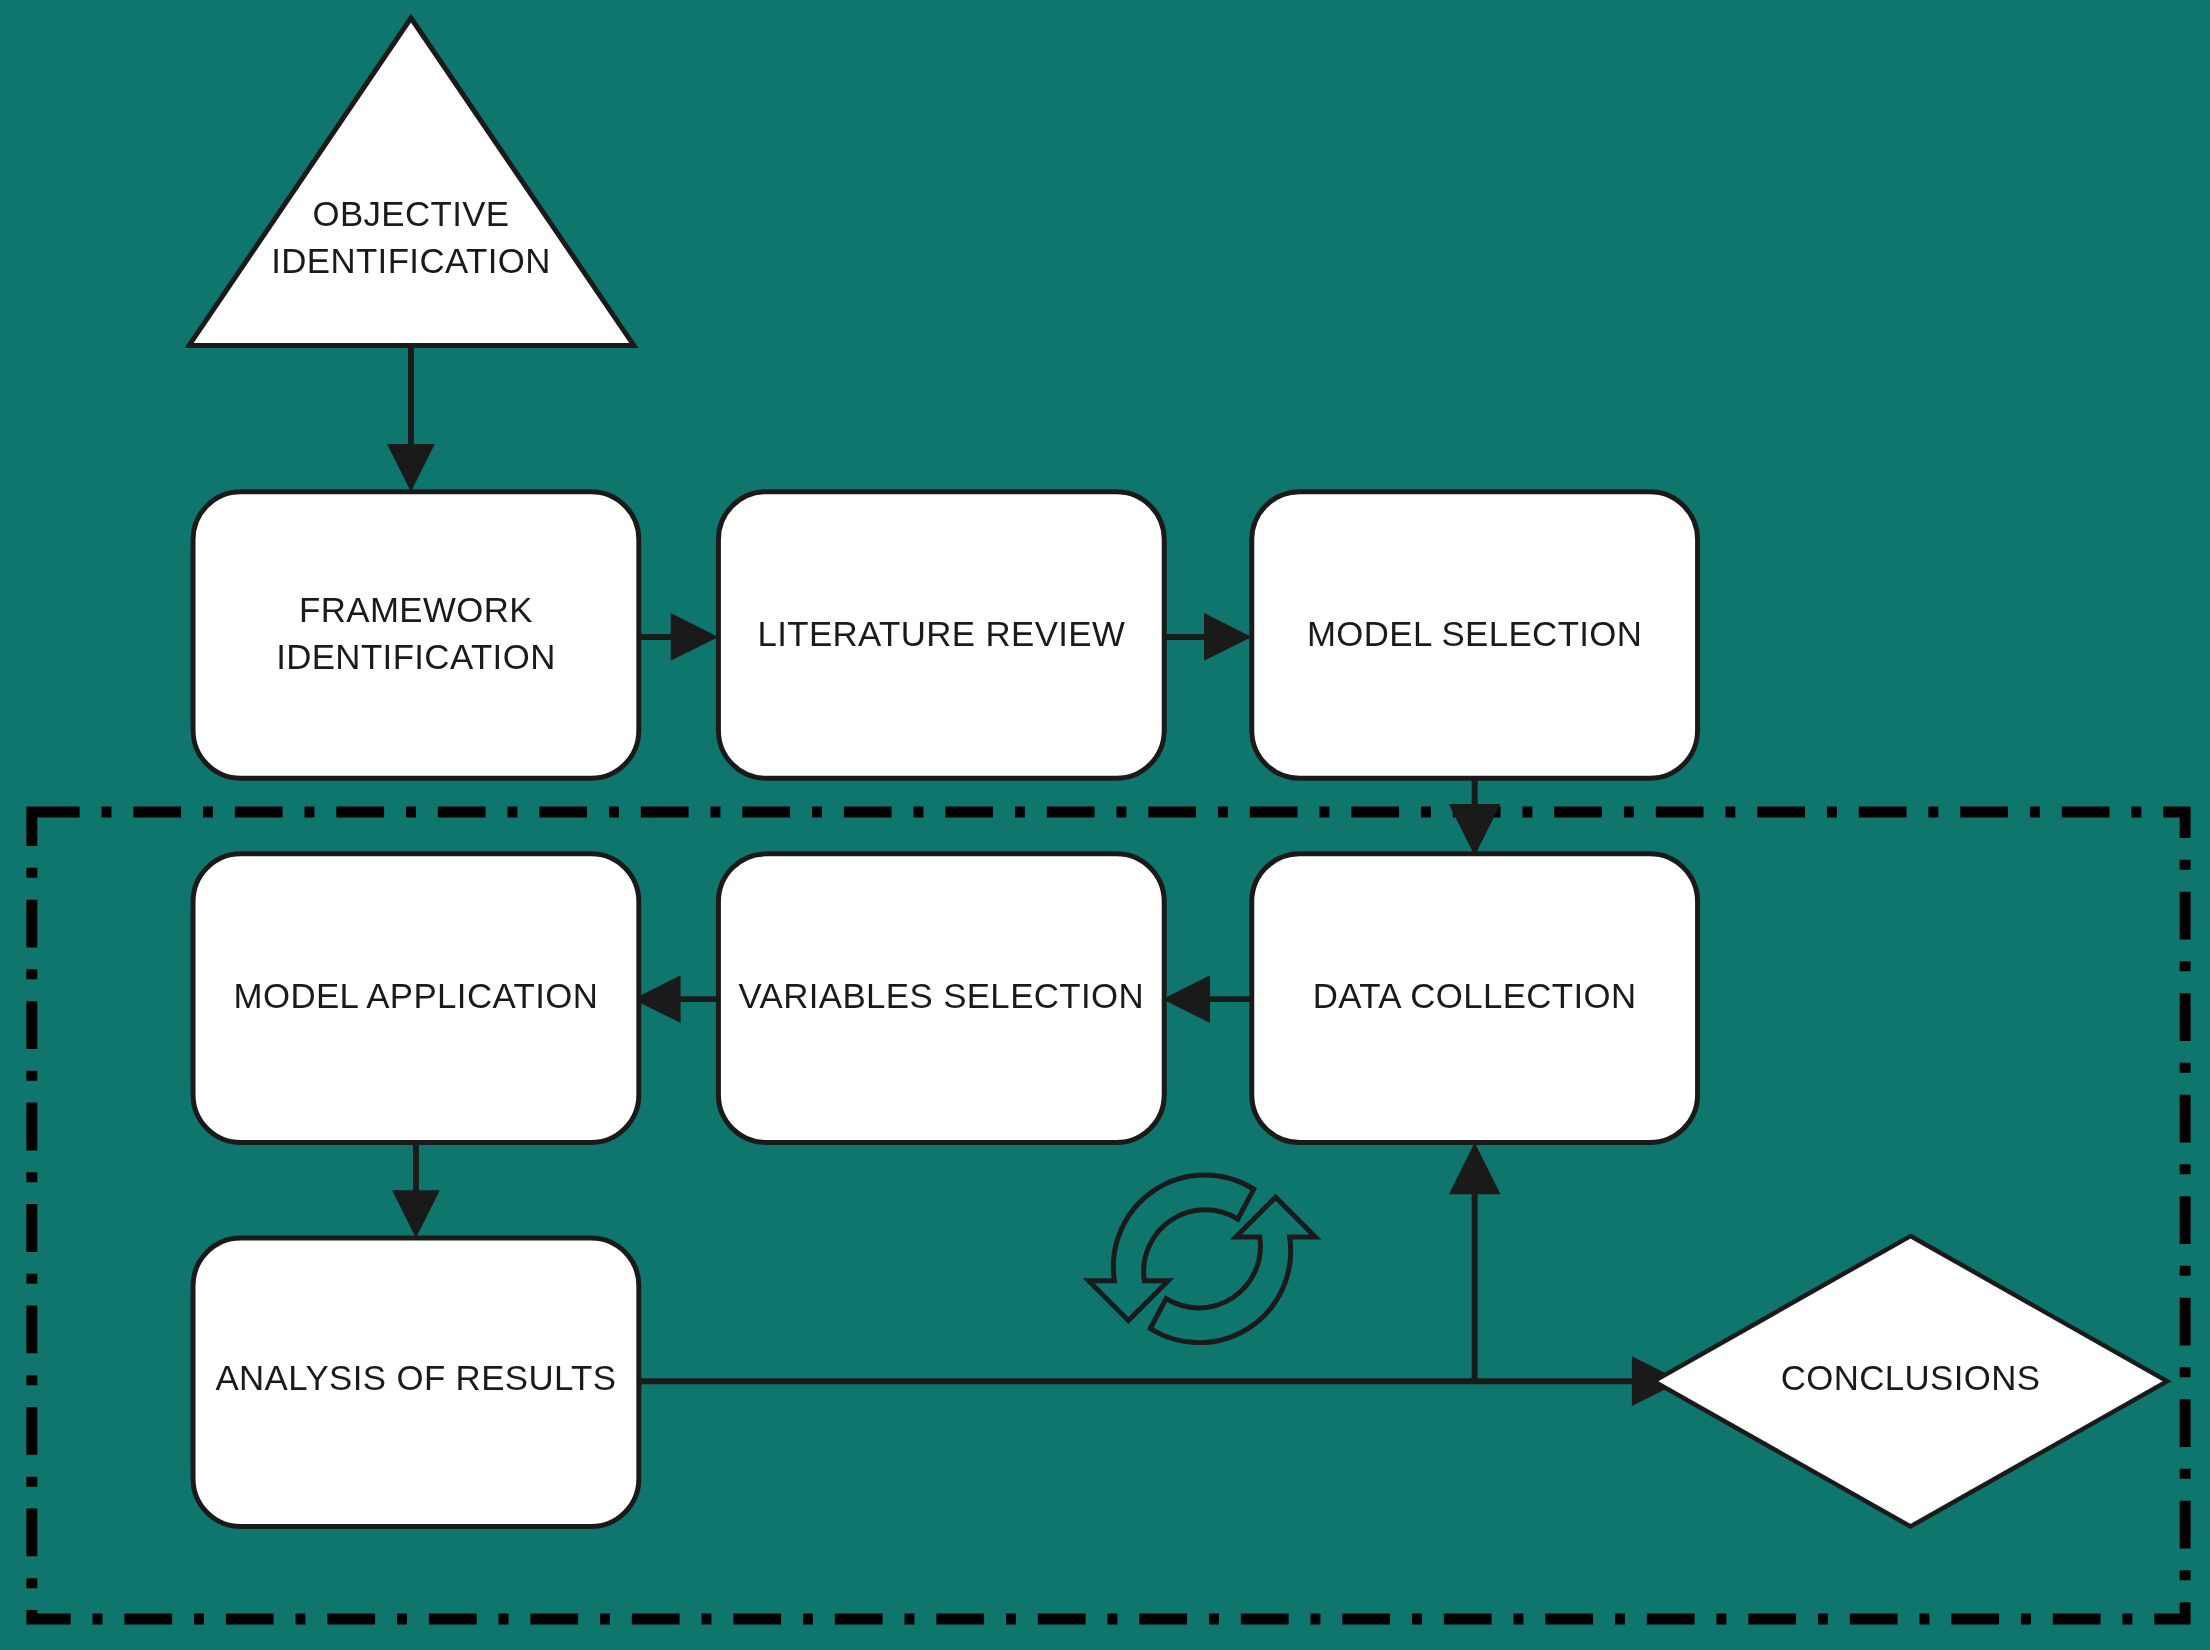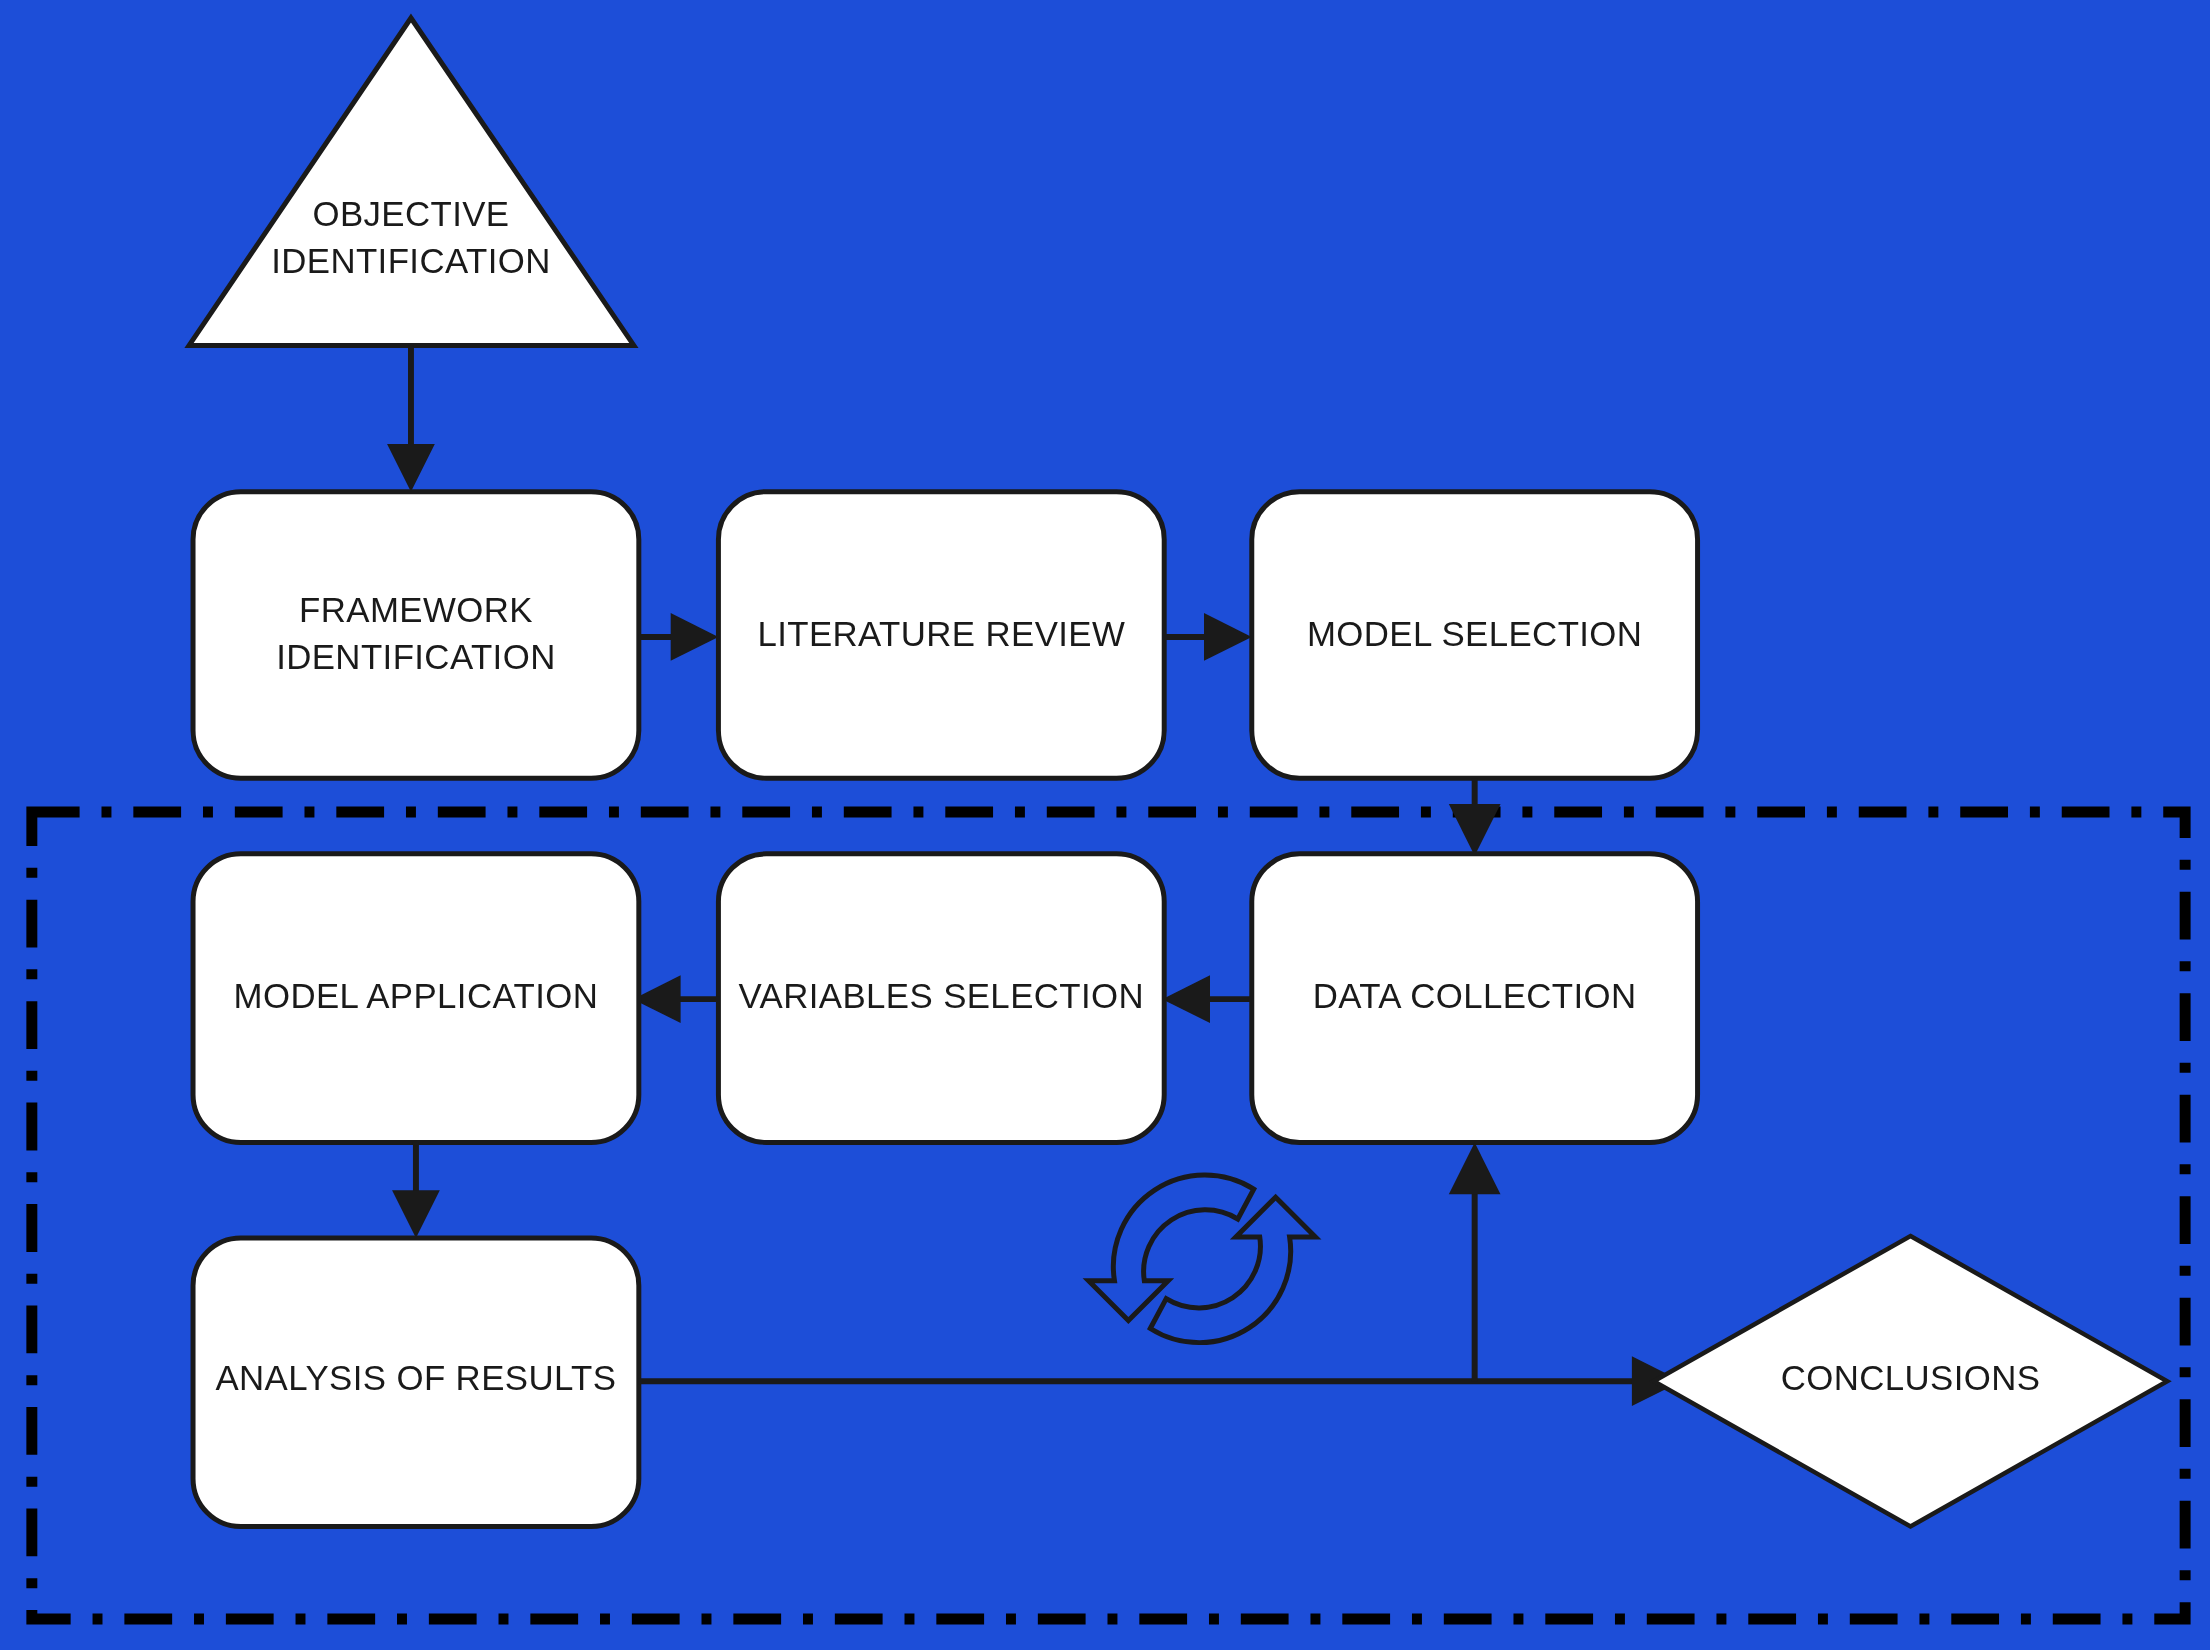--- a/index.html
+++ b/index.html
@@ -10,21 +10,21 @@
   body {
     width: 2211px;
     height: 1651px;
     font-family: "Liberation Sans", sans-serif;
     overflow: hidden;
   }
   #diagram-root {
     position: relative;
     width: 2211px;
     height: 1651px;
-    background: #1d4ed8;
+    background: #0f766e;
   }
   svg#flowchart {
     display: block;
     width: 2211px;
     height: 1651px;
   }
   .node-shape {
     fill: #ffffff;
     stroke: #1a1a1a;
     stroke-width: 5;

